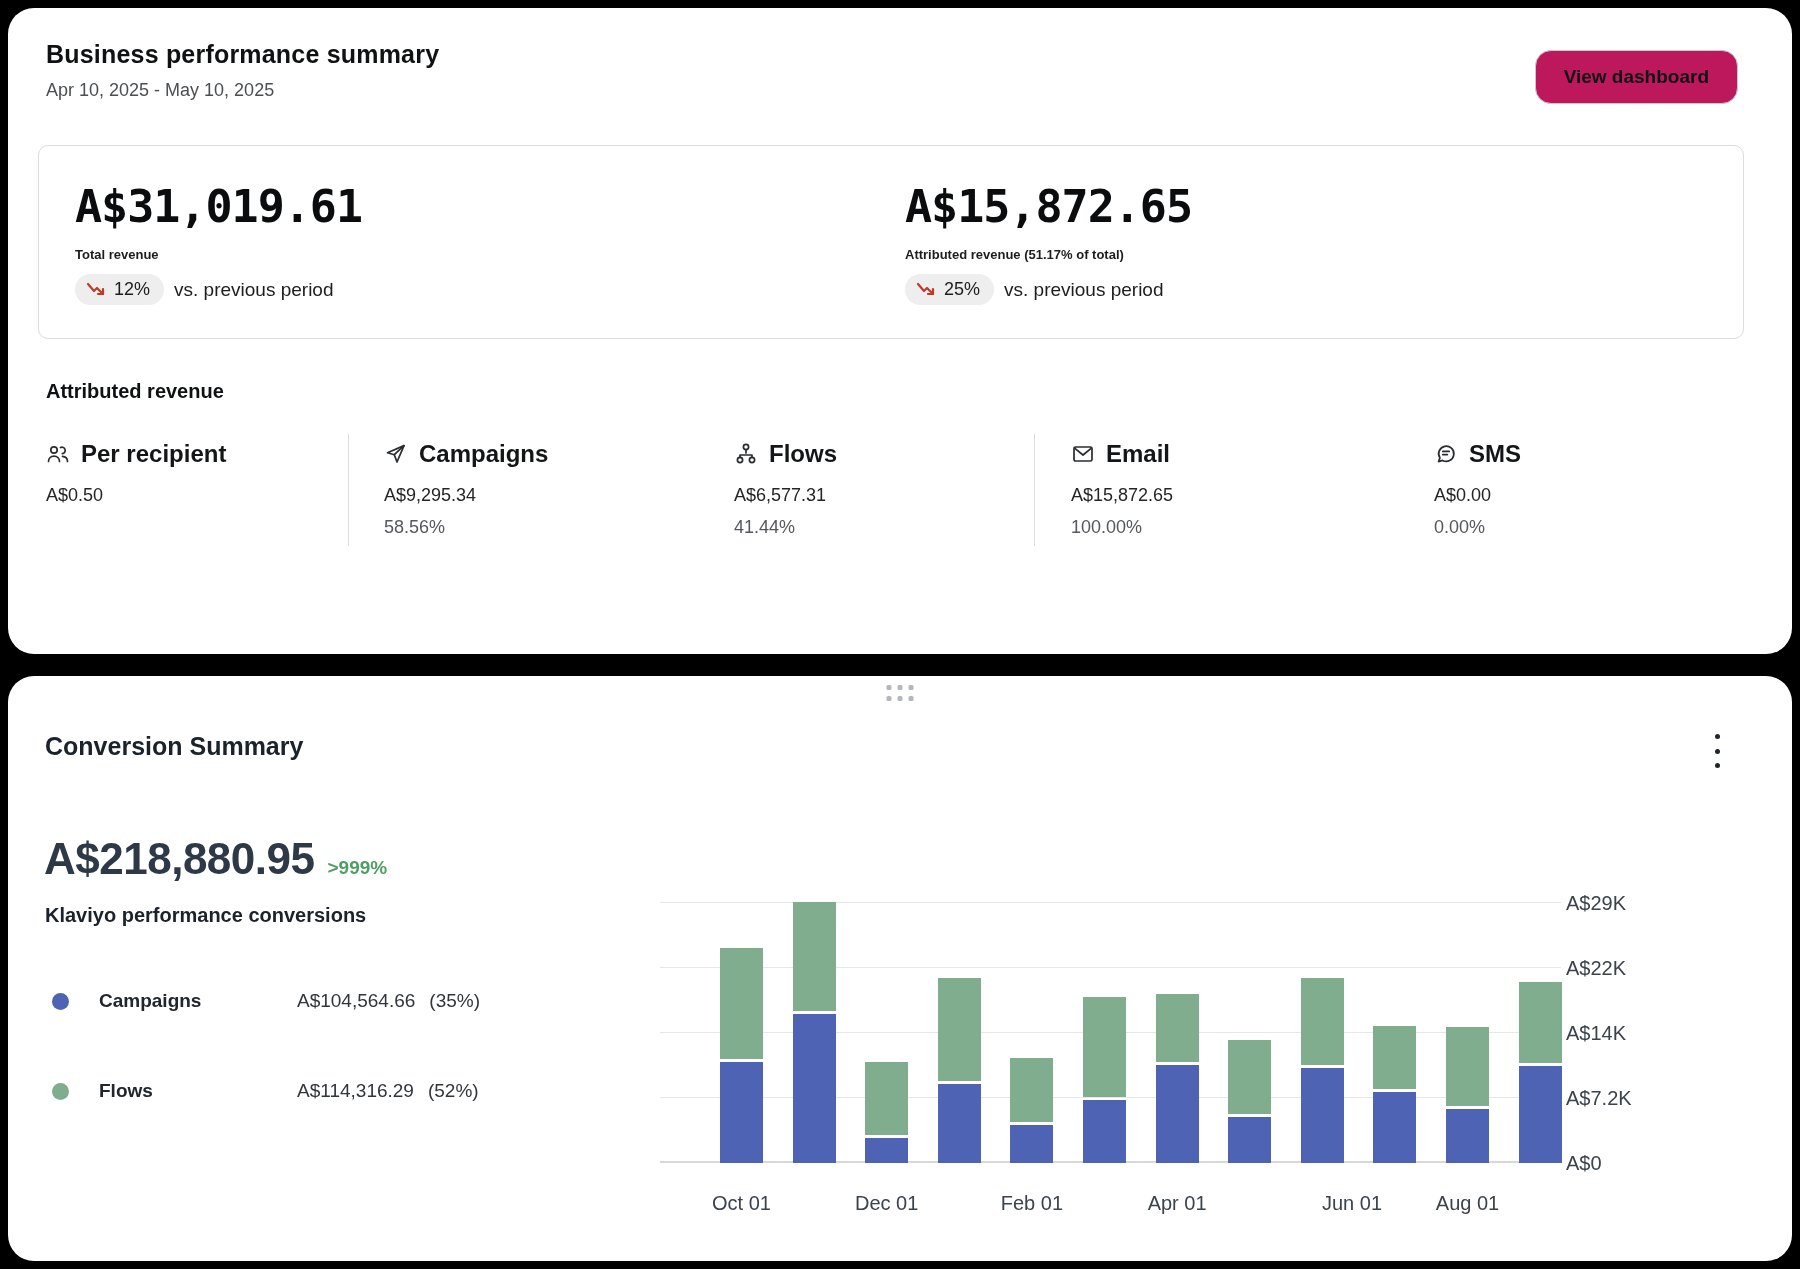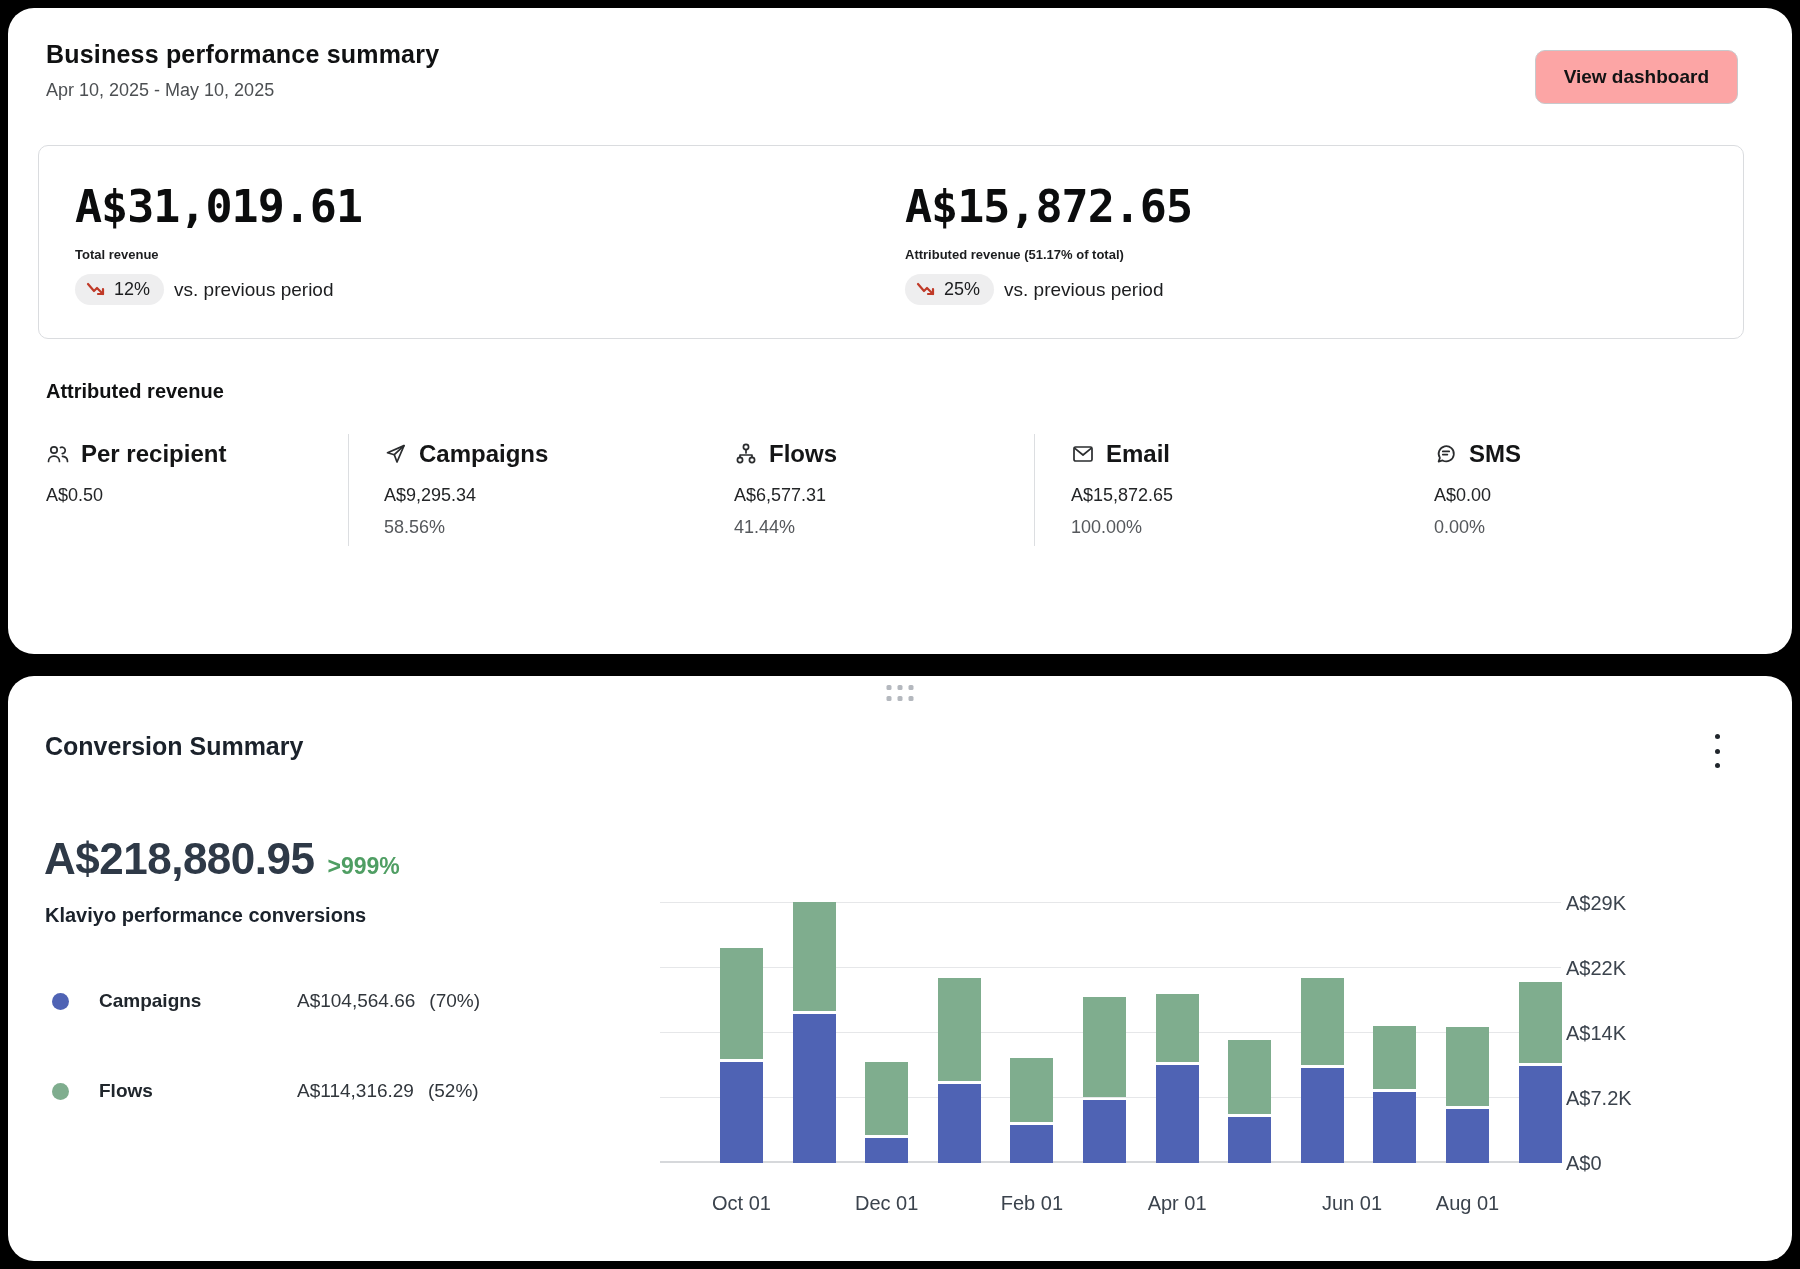--- a/index.html
+++ b/index.html
@@ -6,22 +6,22 @@
   html,body { background:#000; }
   body { font-family:"Liberation Sans", sans-serif; }
   .stage { position:relative; width:1800px; height:1269px; background:#000; overflow:hidden; }
   .card { position:absolute; left:8px; width:1784px; background:#fff; border-radius:26px; }
   .card-top { top:8px; height:646px; }
   .card-bottom { top:676px; height:585px; }
 
   
   .bp-title { position:absolute; left:38px; top:32px; font-size:25px; font-weight:bold; color:#101112; letter-spacing:.2px; }
   .bp-date { position:absolute; left:38px; top:72px; font-size:18px; color:#4c4f52; }
-  .btn { position:absolute; right:54px; top:42px; height:54px; padding:0 28px; background:#fca5a5;
-         border:1px solid #c7c9cc; border-radius:10px; font-family:"Liberation Sans",sans-serif;
+  .btn { position:absolute; right:54px; top:42px; height:54px; padding:0 28px; background:#be185d;
+         border:1px solid #c7c9cc; border-radius:16px; font-family:"Liberation Sans",sans-serif;
          font-size:19px; font-weight:bold; color:#121314; cursor:pointer; }
   .hero { position:absolute; left:30px; right:48px; top:137px; height:194px; border:1px solid #dadcdf; border-radius:10px; }
   .hero-col { position:absolute; top:34px; }
   .hero-col.c1 { left:36px; }
   .hero-col.c2 { left:866px; }
   .big-number { font-family:"DejaVu Sans Mono", monospace; font-weight:bold; font-size:45px; color:#0b0c0d; letter-spacing:-1px; }
   .metric-label { margin-top:14px; font-size:13px; font-weight:bold; color:#1c1d1f; }
   .trend-row { margin-top:12px; display:flex; align-items:center; gap:10px; }
   .pill { display:inline-flex; align-items:center; gap:7px; background:#eeeeef; border-radius:999px; padding:5px 14px 5px 11px; }
   .pill .pct { font-size:18px; color:#1c1d1f; }
@@ -39,21 +39,21 @@
   
   .drag-handle { position:absolute; left:50%; transform:translateX(-50%); top:9px;
                  display:grid; grid-template-columns:repeat(3,5px); grid-auto-rows:5px; gap:6px; cursor:grab; }
   .drag-handle span { width:5px; height:5px; border-radius:1.5px; background:#b4b8be; }
   .kebab { position:absolute; right:64px; top:58px; width:22px; height:34px; display:flex; flex-direction:column;
            align-items:center; justify-content:space-between; cursor:pointer; }
   .kebab span { width:5px; height:5px; border-radius:50%; background:#20262c; }
   .cs-title { position:absolute; left:37px; top:56px; font-size:25px; font-weight:bold; color:#1b222b; }
   .cs-big-row { position:absolute; left:36px; top:158px; display:flex; align-items:baseline; gap:13px; }
   .cs-big { font-size:44px; font-weight:bold; color:#2e3947; letter-spacing:-.5px; }
-  .cs-trend { font-size:23px; font-weight:bold; }
+  .cs-trend { font-size:19px; font-weight:bold; }
   .cs-sub { position:absolute; left:37px; top:228px; font-size:20px; font-weight:bold; color:#1b222b; }
   .legend { position:absolute; left:44px; top:310px; width:480px; }
   .legend-row { position:relative; height:32px; margin-bottom:58px; cursor:pointer; }
   .ldot { position:absolute; left:0; top:7px; width:17px; height:17px; border-radius:50%; }
   .llabel { position:absolute; left:47px; top:4px; font-size:19px; font-weight:bold; color:#20262c; }
   .lval { position:absolute; left:245px; top:4px; font-size:19px; color:#31363c; }
   .lval .lp { margin-left:14px; }
 
   
   .chart { position:absolute; left:652px; top:227px; width:901px; height:260px; }
@@ -196,21 +196,21 @@
       <span class="cs-big">A$218,880.95</span>
       <span class="cs-trend" id="cs-trend" style="color: rgb(79, 158, 99);">&gt;999%</span>
     </div>
     <div class="cs-sub">Klaviyo performance conversions</div>
 
     <div class="legend">
       <div class="legend-row">
         <span class="ldot" style="background: rgb(79, 99, 180);"></span>
         <span class="llabel">Campaigns</span>
         <span class="lval">
-          <span>A$104,564.66</span><span class="lp">(70%)</span>
+          <span>A$104,564.66</span><span class="lp">(35%)</span>
         </span>
       </div>
       <div class="legend-row">
         <span class="ldot" style="background: rgb(127, 173, 142);"></span>
         <span class="llabel">Flows</span>
         <span class="lval">
           <span>A$114,316.29</span><span class="lp">(52%)</span>
         </span>
       </div>
     </div>

